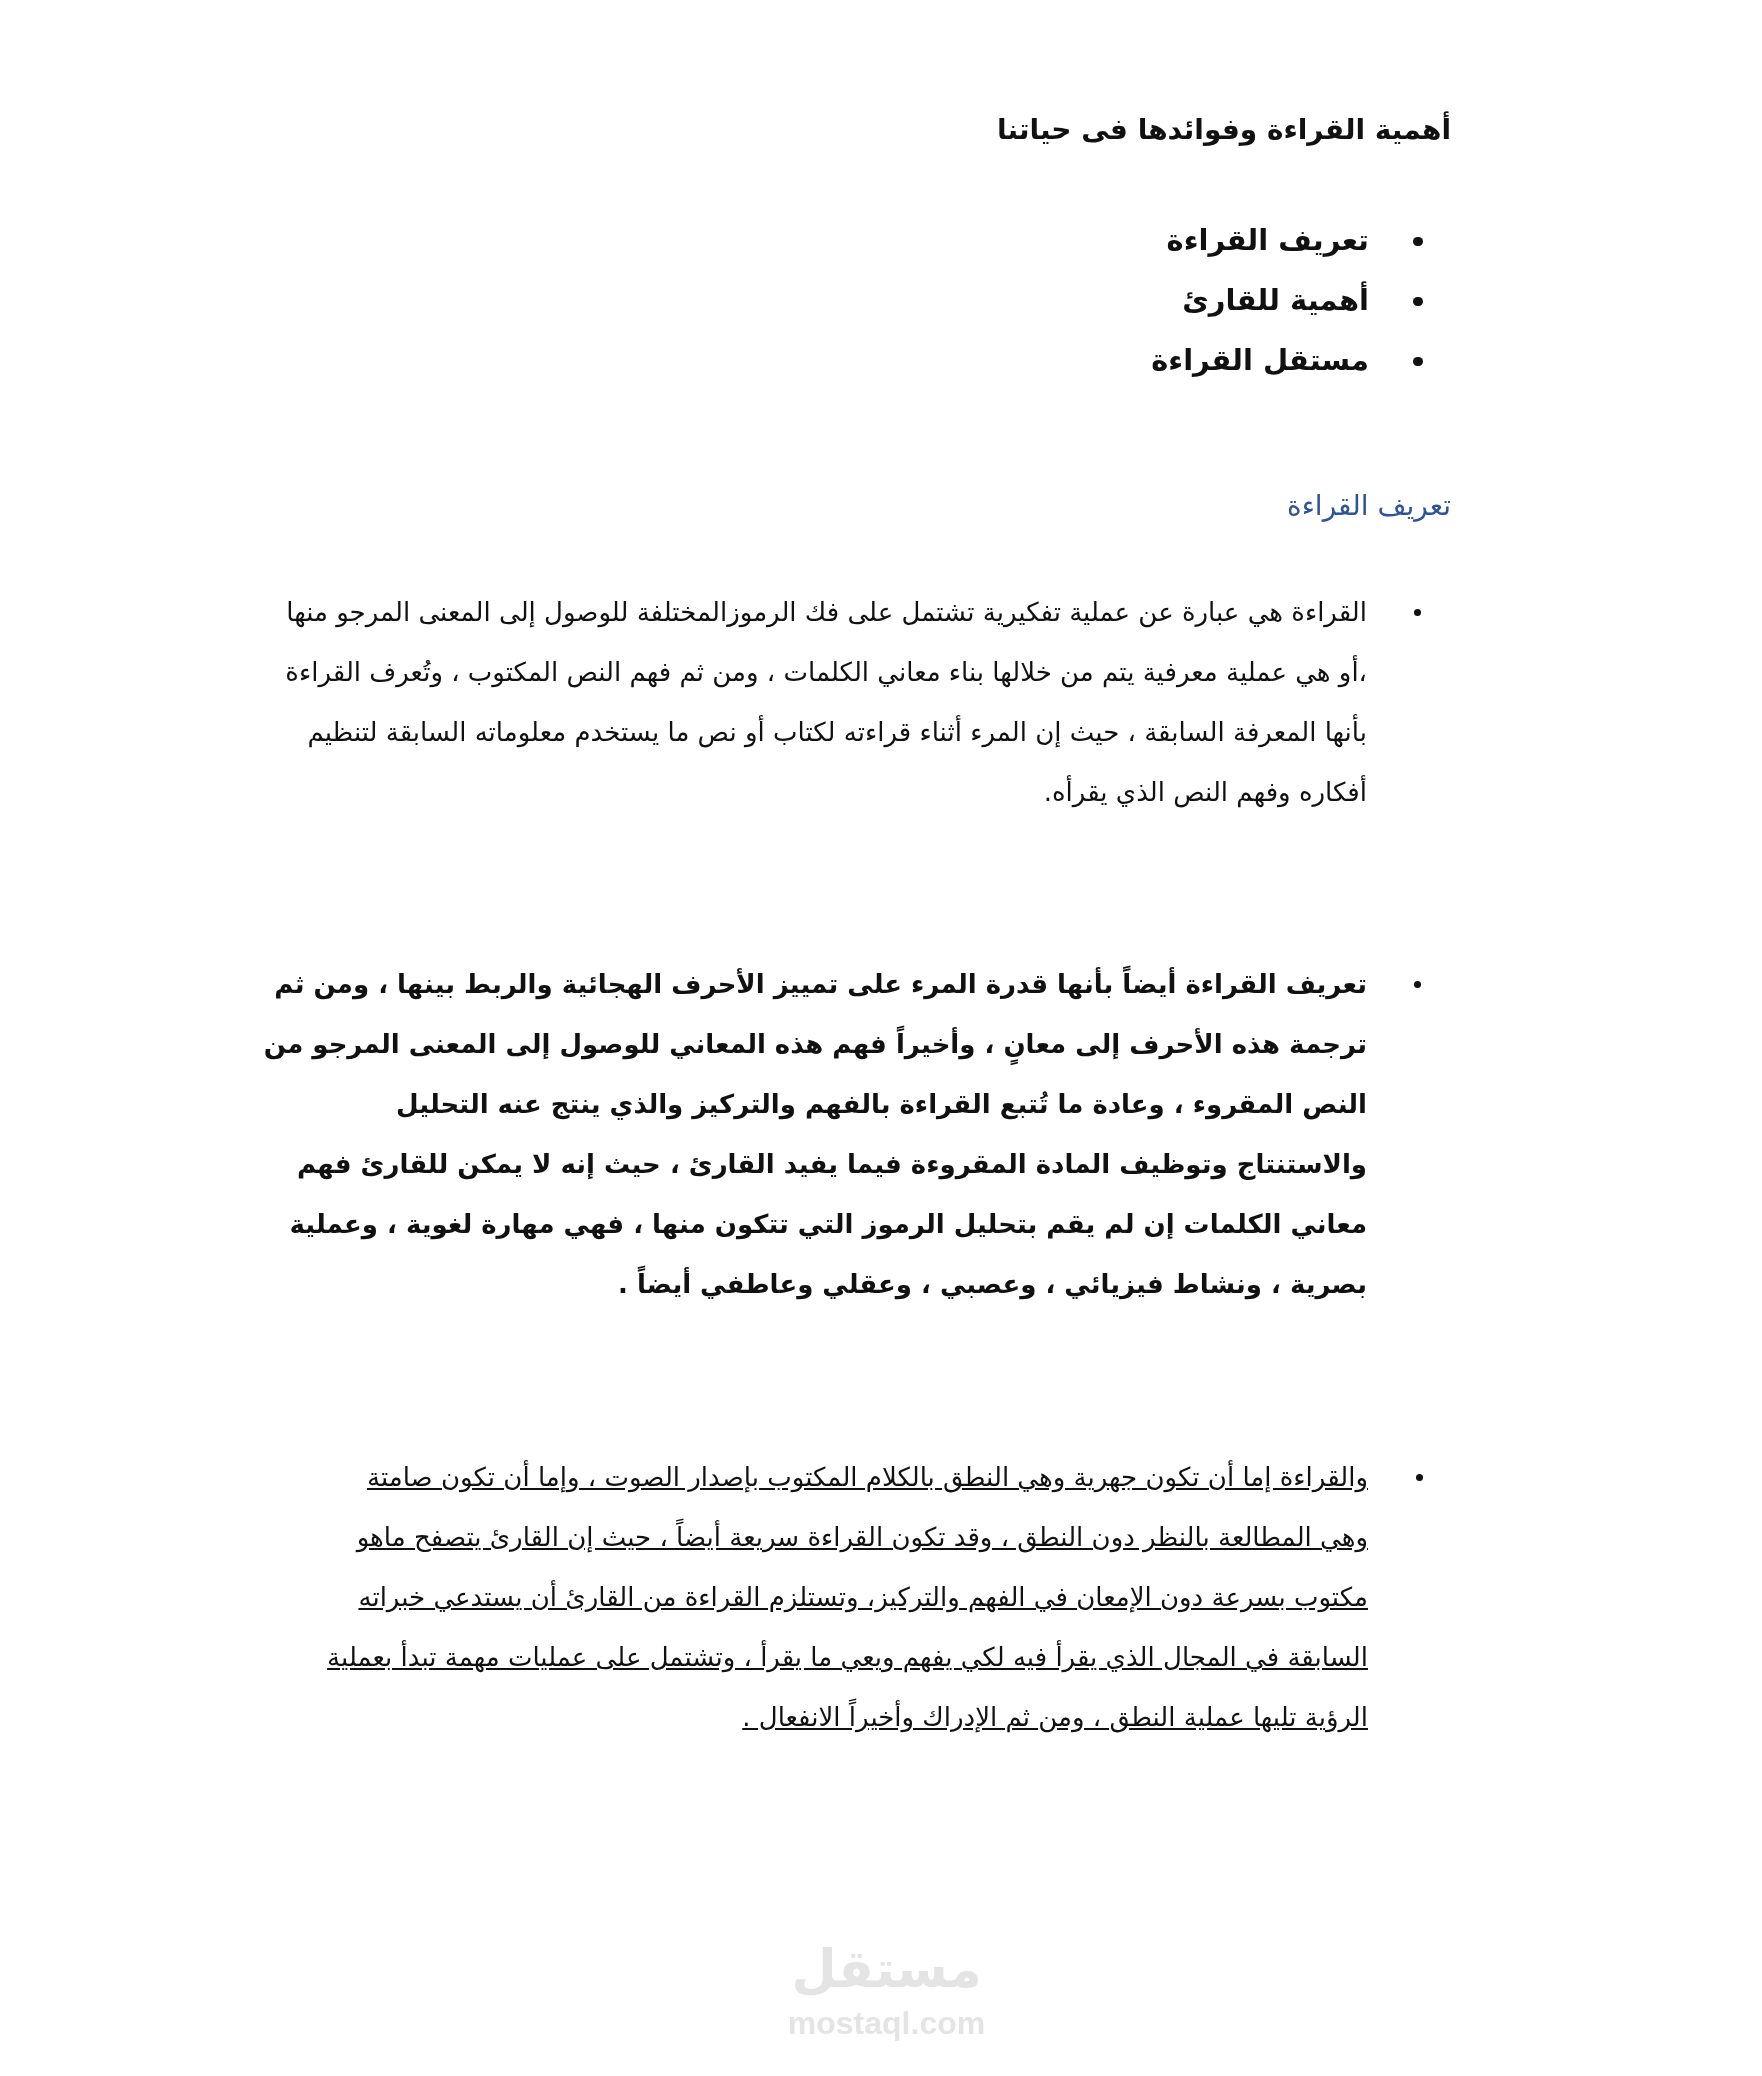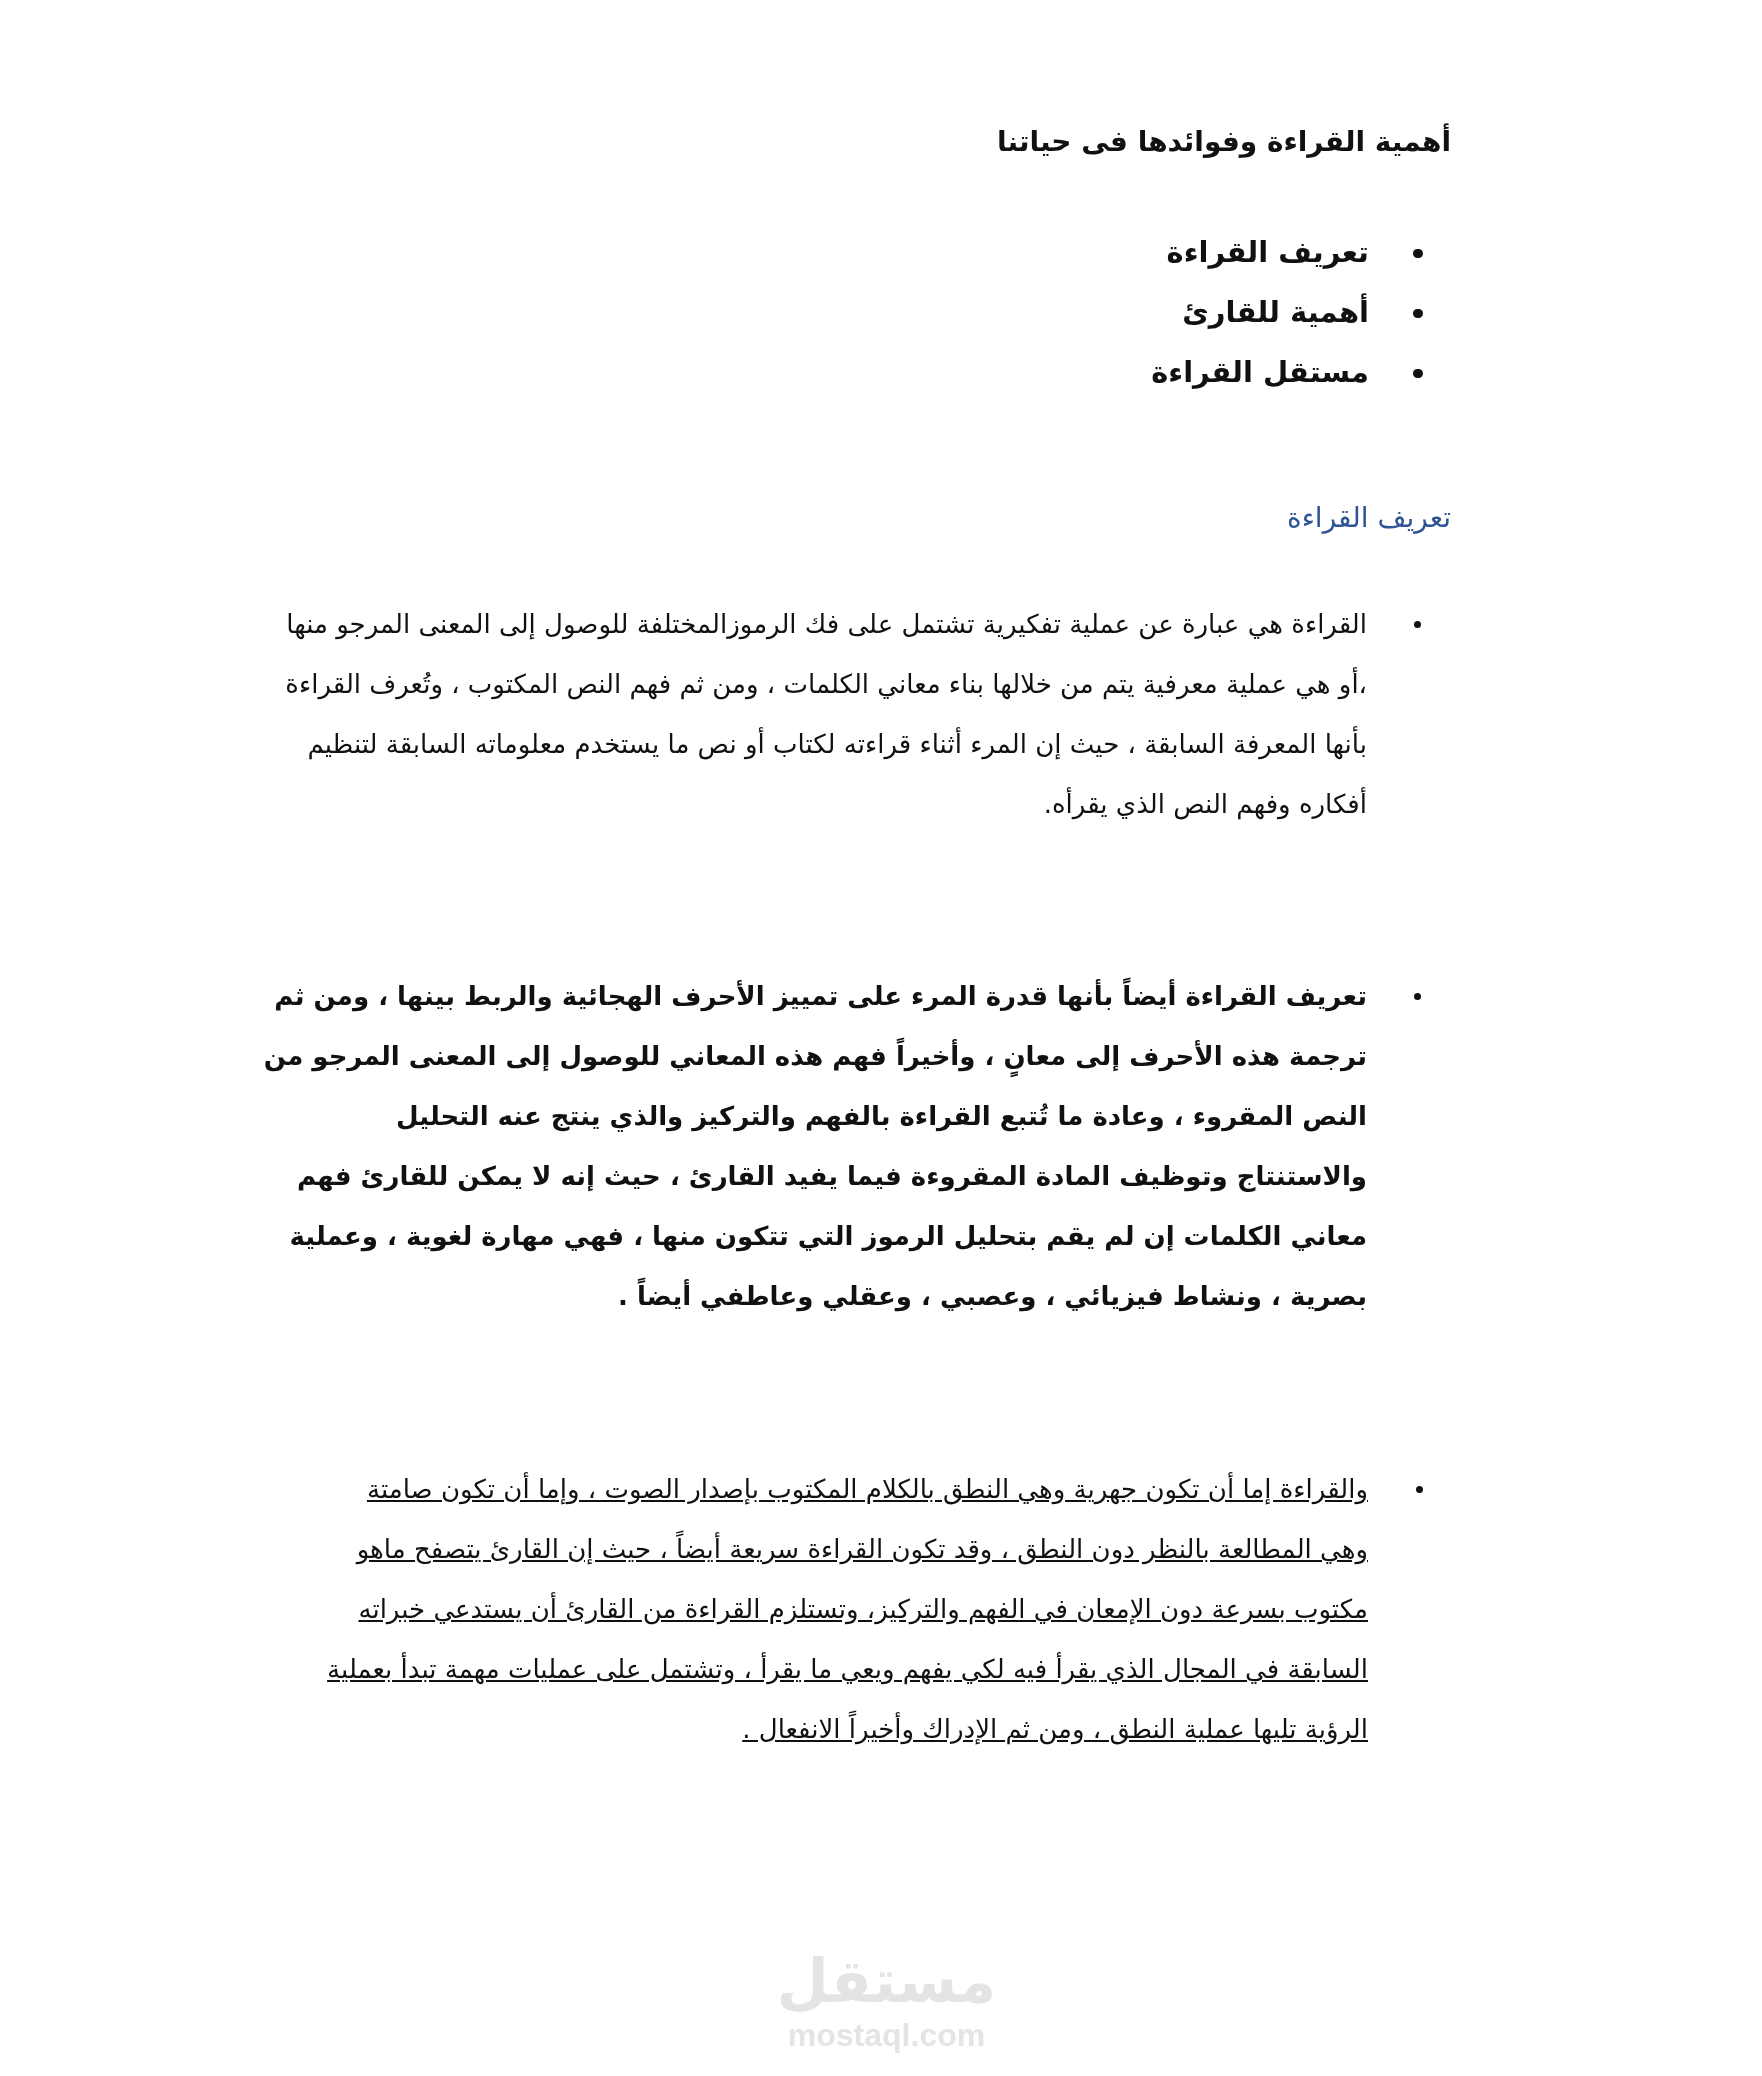--- a/index.html
+++ b/index.html
@@ -10,21 +10,21 @@
     body {
       width: 1762px;
       height: 2077px;
       position: relative;
       overflow: hidden;
       font-family: "DejaVu Sans", sans-serif;
       color: #111111;
     }
     .page {
       position: absolute;
-      left: 0; top: 16px;
+      left: 0; top: 4px;
       width: 1762px;
       height: 1614px;
       direction: rtl;
     }
     .doc-title {
       position: absolute;
       right: 311px;
       top: 109px;
       font-size: 28px;
       font-weight: bold;
@@ -100,21 +100,21 @@
       left: 748px;
       top: 1931px;
       width: 277px;
       height: 125px;
       direction: ltr;
       text-align: center;
       color: #e4e4e4;
     }
     .wm-arabic {
       display: block;
-      font-size: 60px;
+      font-size: 52px;
       font-weight: bold;
       line-height: 69px;
       direction: rtl;
       color: #e4e4e4;
     }
     .wm-latin {
       display: block;
       font-family: "Liberation Sans", sans-serif;
       font-size: 32px;
       font-weight: bold;

